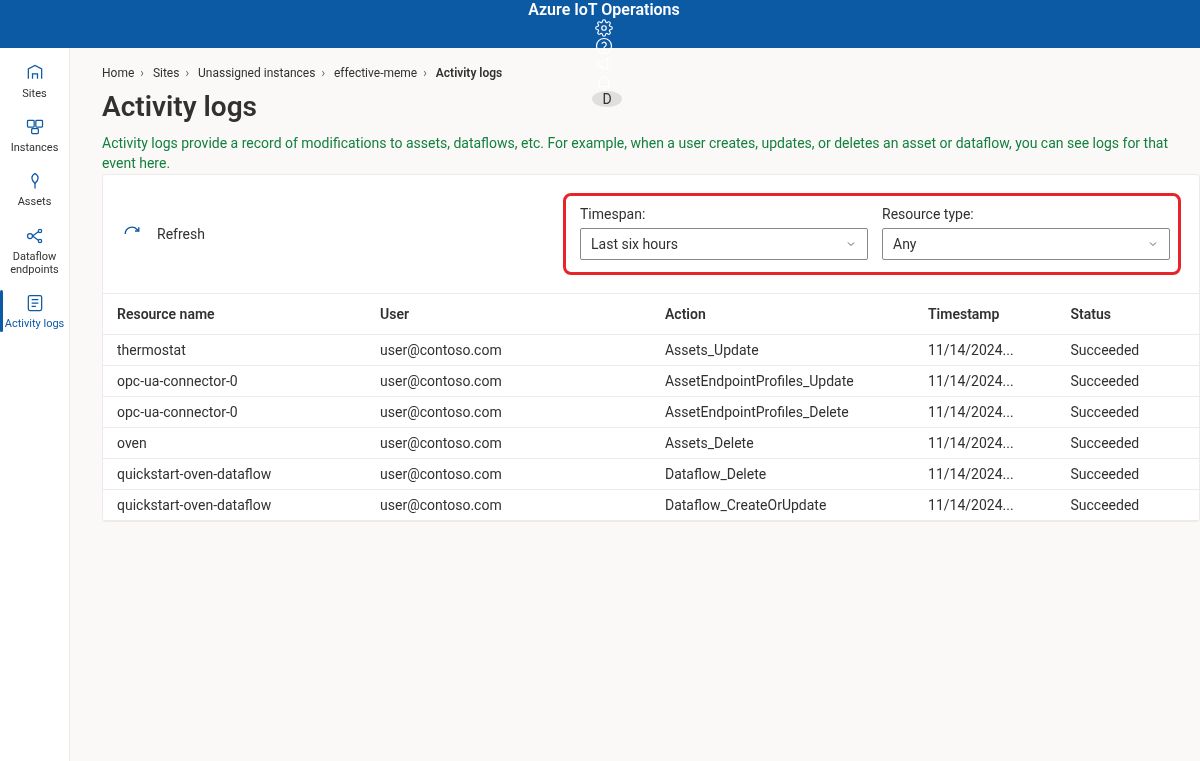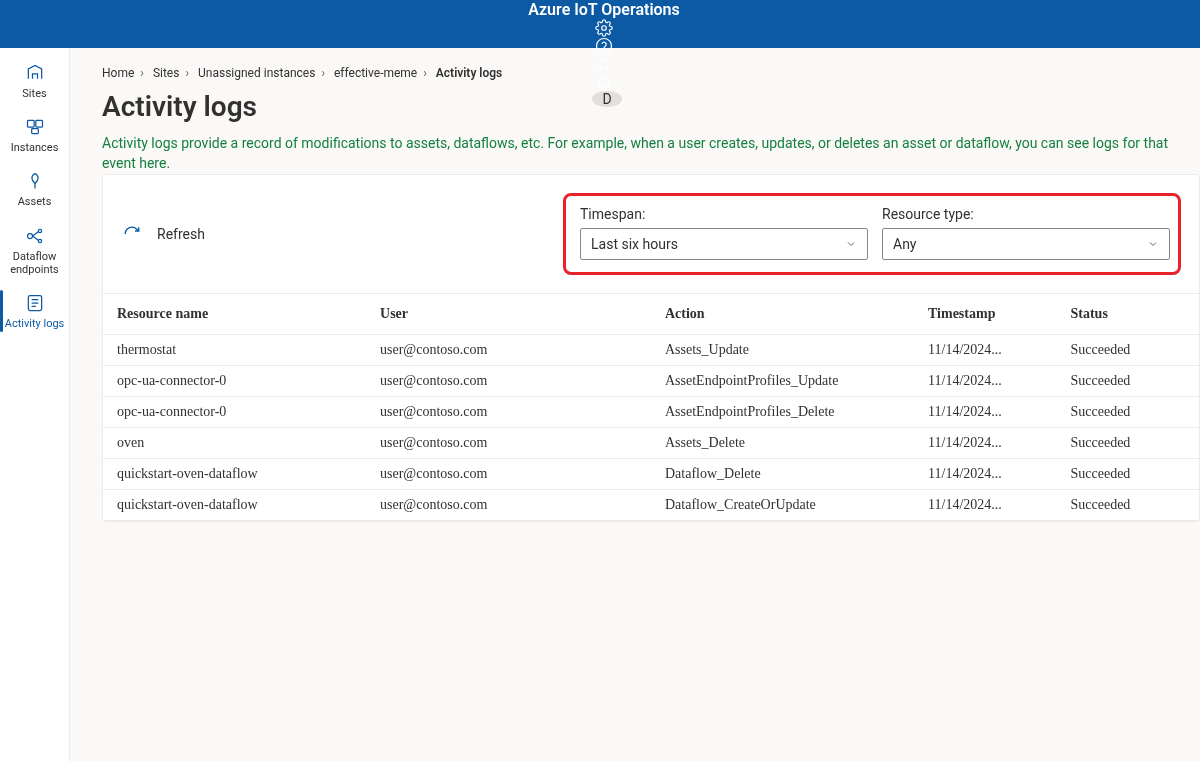--- a/index.html
+++ b/index.html
@@ -33,21 +33,21 @@
   .panel { border: 1px solid #edebe9; border-radius: 4px; background: #fff; max-width: 1100px; }
   .panel-top { display: flex; align-items: center; padding: 18px 18px 18px 20px; position: relative; }
   .refresh { display: flex; align-items: center; gap: 16px; font-size: 14px; cursor: pointer; }
   .refresh .ic { color: #0c59a4; }
   .filters { margin-left: auto; display: flex; gap: 14px; border: 3px solid #e8232a; border-radius: 8px; padding: 10px 8px 12px 14px; }
   .field { display: flex; flex-direction: column; gap: 6px; }
   .field label { font-size: 14px; }
   .select { width: 288px; height: 32px; border: 1px solid #8a8886; border-radius: 2px; display: flex; align-items: center; padding: 0 10px; font-size: 14px; background: #fff; cursor: pointer; position: relative; }
   .select .chev { margin-left: auto; color: #605e5c; }
 
-  table { width: 100%; border-collapse: collapse; font-size: 14px; font-family: Liberation Serif, serif; }
+  table { width: 100%; border-collapse: collapse; font-size: 14px; }
   thead th { text-align: left; font-weight: 600; padding: 12px 14px; border-top: 1px solid #edebe9; border-bottom: 1px solid #edebe9; }
   tbody td { padding: 7px 14px; border-bottom: 1px solid #edebe9; white-space: nowrap; }
   tbody td.resname { color: #323130; }
 
   svg { display: block; }
 </style>
 </head>
 <body>
 
 <div class="topbar">

